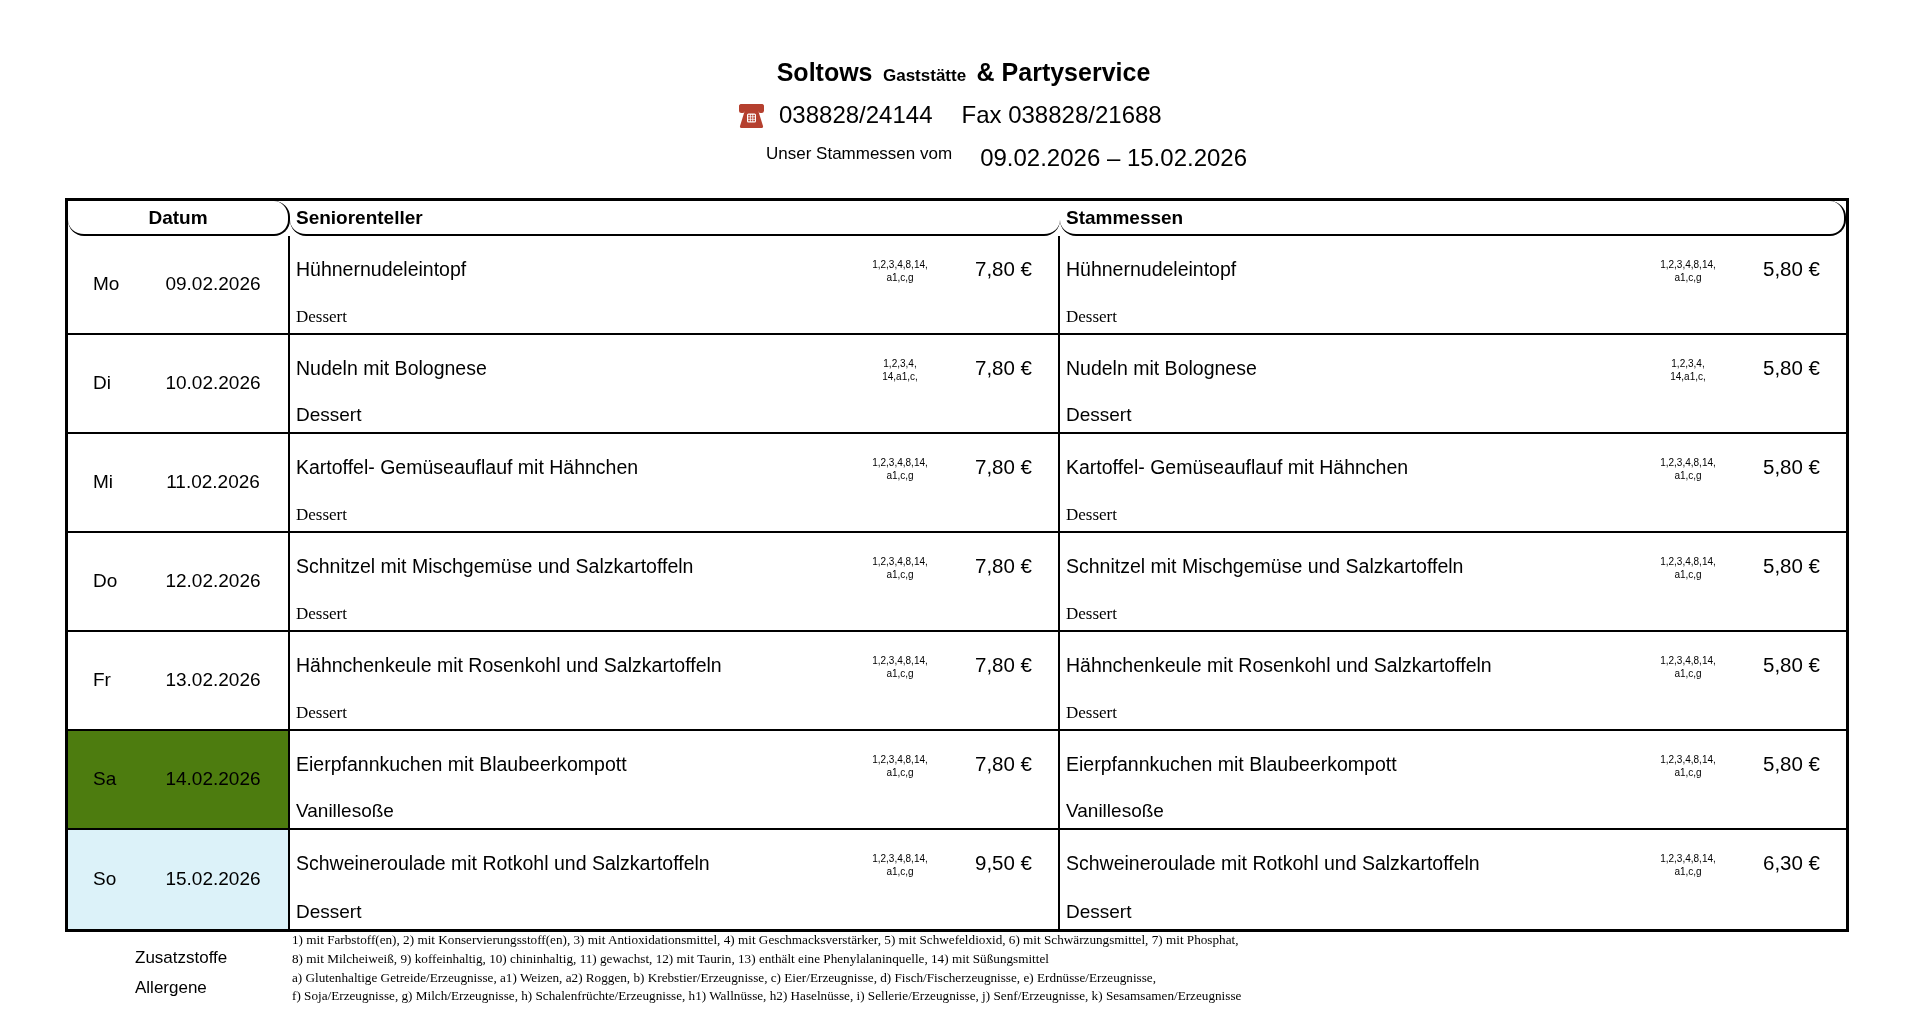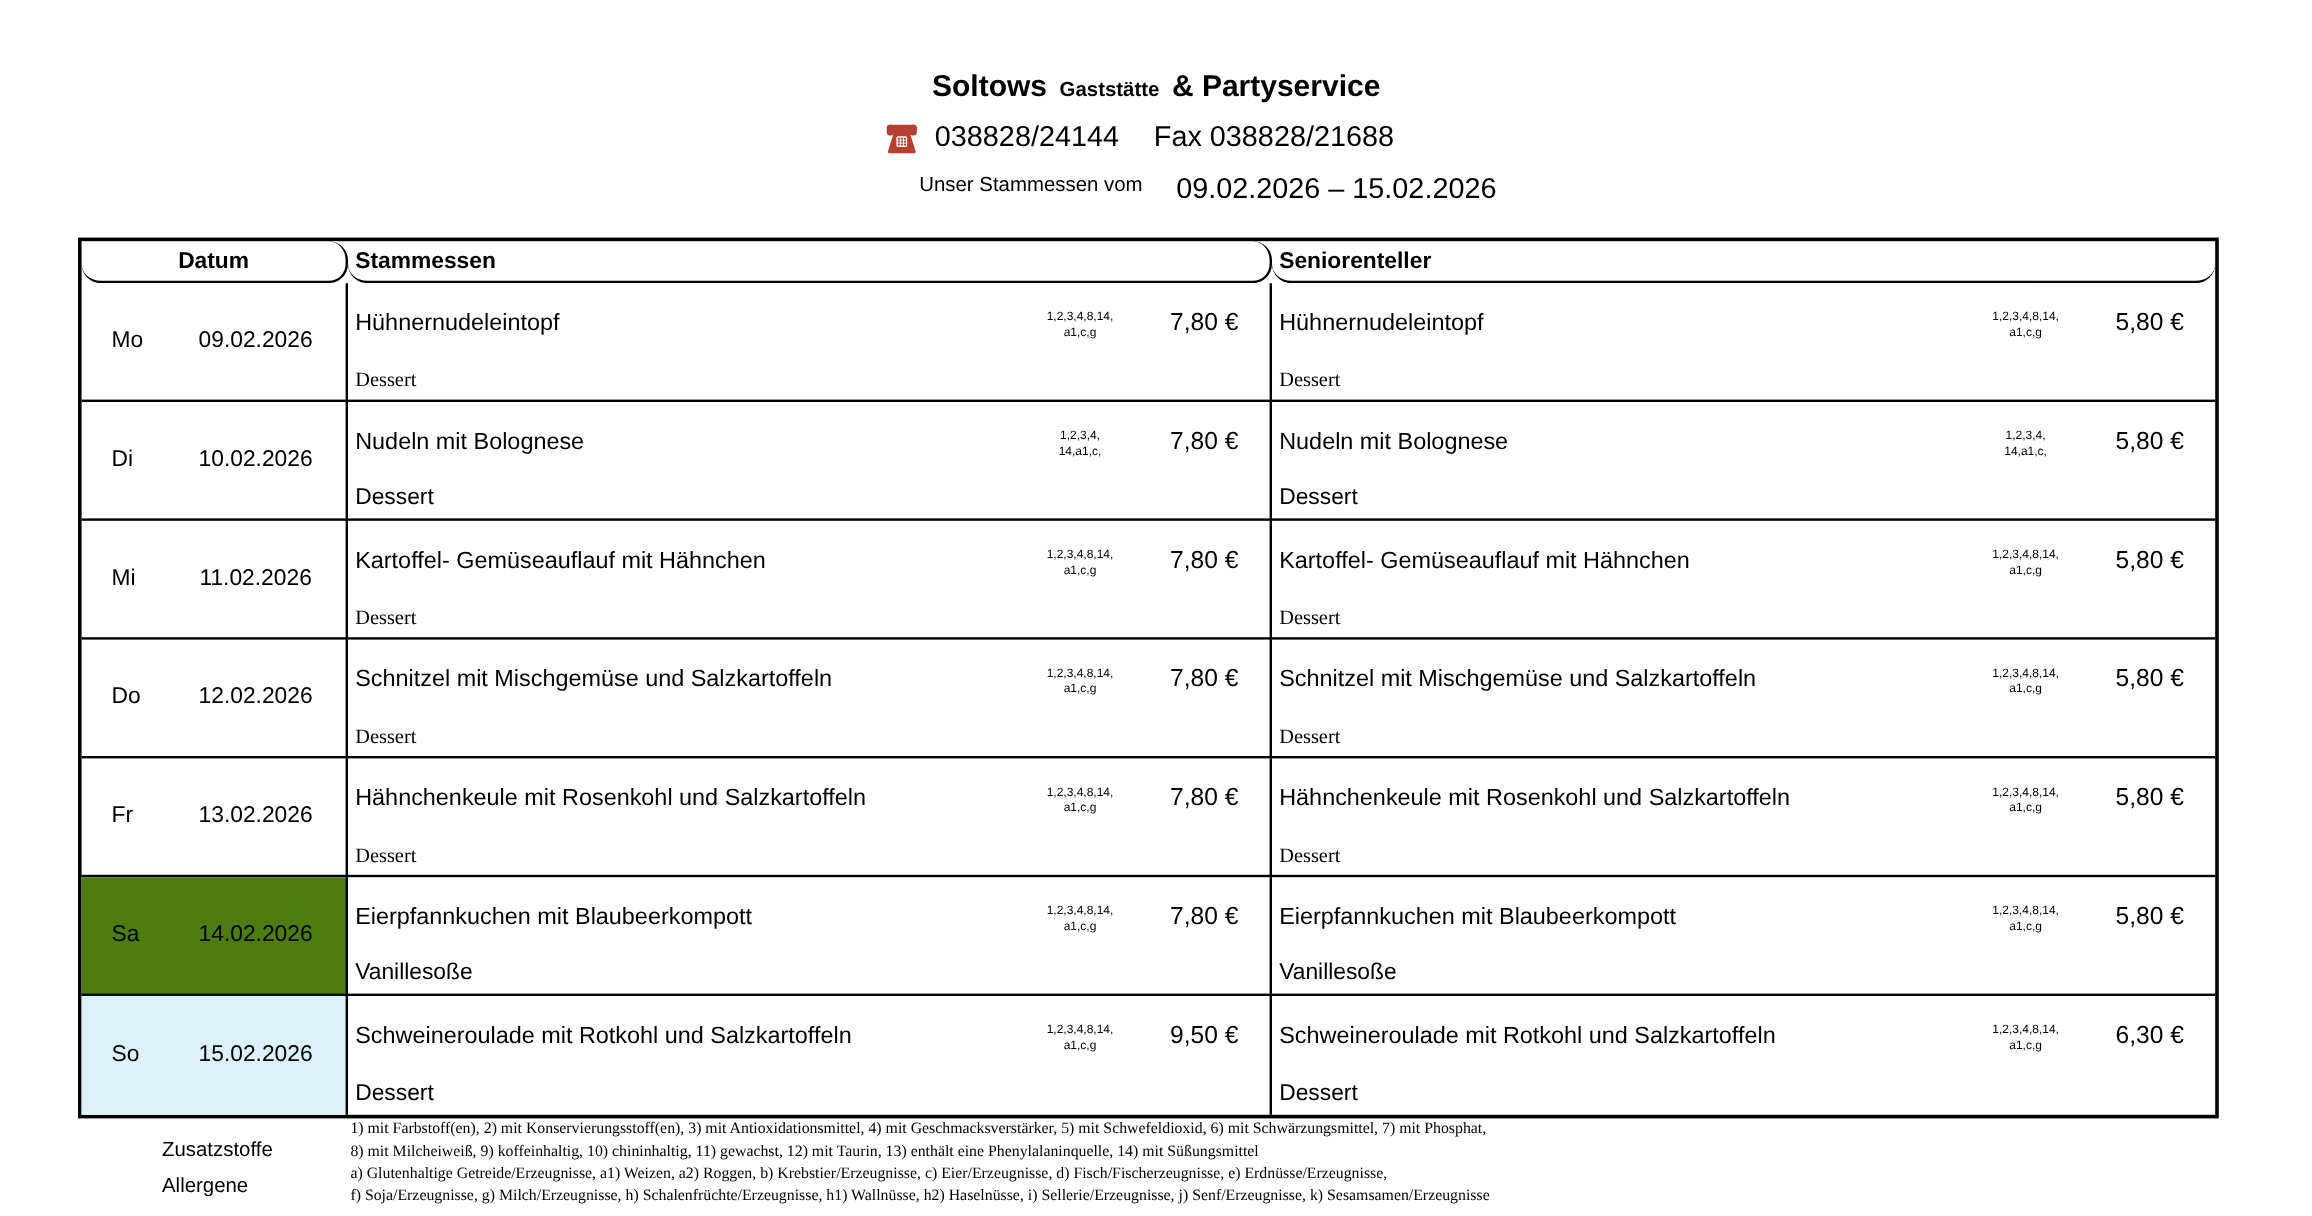--- a/index.html
+++ b/index.html
@@ -83,22 +83,22 @@
     <span class="fax">Fax 038828/21688</span>
   </div>
 
   <div class="subtitle-line">
     <span class="subtitle-prefix">Unser Stammessen vom</span>
     <span class="date-range">09.02.2026 – 15.02.2026</span>
   </div>
 
   <div class="menu-table">
     <div class="hcell hc-datum">Datum</div>
+    <div class="hcell last-col">Seniorenteller</div>
     <div class="hcell">Stammessen</div>
-    <div class="hcell last-col">Seniorenteller</div>
   <div class="cell date-cell">
         <span class="day">Mo</span>
         <span class="date">09.02.2026</span>
       </div>
       <div class="cell dish-cell">
         <div class="dish">Hühnernudeleintopf</div>
         <div class="allergens">
           <div>1,2,3,4,8,14,</div>
           <div>a1,c,g</div>
         </div>

